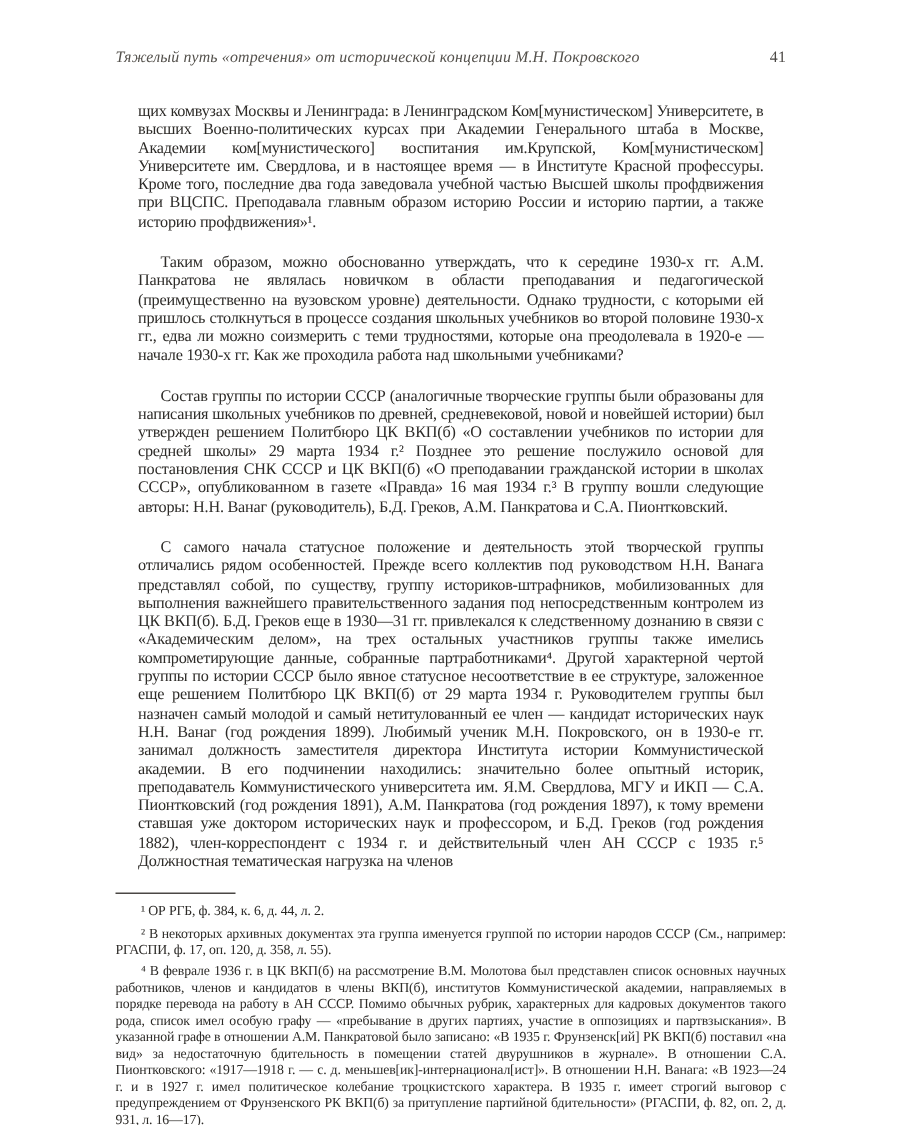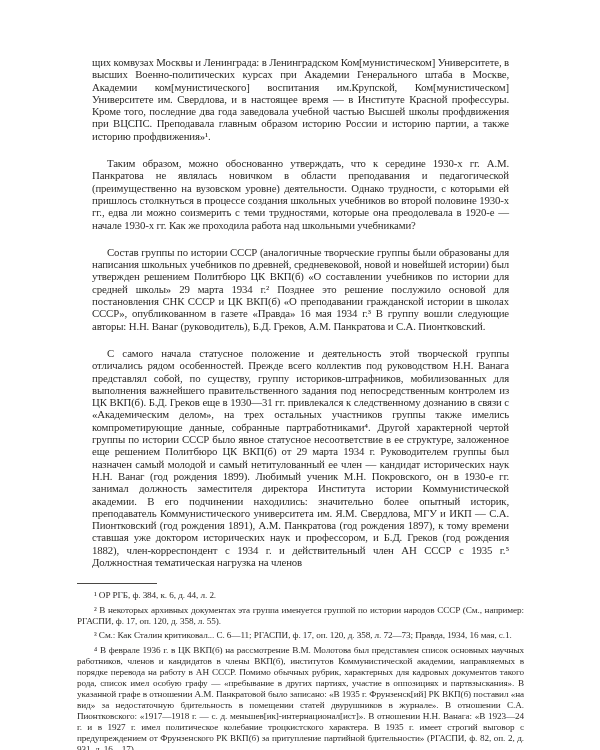--- a/index.html
+++ b/index.html
@@ -51,30 +51,33 @@
     color: #2d2b28;
     text-align: justify;
   }
   .footnote { margin: 0 0 3.5px 0; text-indent: 17px; }
 </style>
 </head>
 <body>
 
 <div class="page">
 
+  <div class="running-head">
+    <span class="title">Тяжелый путь «отречения» от исторической концепции М.Н. Покровского</span>
+    <span class="pageno">41</span>
+  </div>
 
   <div class="body-text">
     <p class="para continuation">щих комвузах Москвы и Ленинграда: в Ленинградском Ком[мунистическом] Университете, в высших Военно-политических курсах при Академии Генерального штаба в Москве, Академии ком[мунистического] воспитания им.Крупской, Ком[мунистическом] Университете им. Свердлова, и в настоящее время — в Институте Красной профессуры. Кроме того, последние два года заведовала учебной частью Высшей школы профдвижения при ВЦСПС. Преподавала главным образом историю России и историю партии, а также историю профдвижения»¹.</p>
     <p class="para">Таким образом, можно обоснованно утверждать, что к середине 1930-х гг. А.М. Панкратова не являлась новичком в области преподавания и педагогической (преимущественно на вузовском уровне) деятельности. Однако трудности, с которыми ей пришлось столкнуться в процессе создания школьных учебников во второй половине 1930-х гг., едва ли можно соизмерить с теми трудностями, которые она преодолевала в 1920-е — начале 1930-х гг. Как же проходила работа над школьными учебниками?</p>
     <p class="para">Состав группы по истории СССР (аналогичные творческие группы были образованы для написания школьных учебников по древней, средневековой, новой и новейшей истории) был утвержден решением Политбюро ЦК ВКП(б) «О составлении учебников по истории для средней школы» 29 марта 1934 г.² Позднее это решение послужило основой для постановления СНК СССР и ЦК ВКП(б) «О преподавании гражданской истории в школах СССР», опубликованном в газете «Правда» 16 мая 1934 г.³ В группу вошли следующие авторы: Н.Н. Ванаг (руководитель), Б.Д. Греков, А.М. Панкратова и С.А. Пионтковский.</p>
     <p class="para">С самого начала статусное положение и деятельность этой творческой группы отличались рядом особенностей. Прежде всего коллектив под руководством Н.Н. Ванага представлял собой, по существу, группу историков-штрафников, мобилизованных для выполнения важнейшего правительственного задания под непосредственным контролем из ЦК ВКП(б). Б.Д. Греков еще в 1930—31 гг. привлекался к следственному дознанию в связи с «Академическим делом», на трех остальных участников группы также имелись компрометирующие данные, собранные партработниками⁴. Другой характерной чертой группы по истории СССР было явное статусное несоответствие в ее структуре, заложенное еще решением Политбюро ЦК ВКП(б) от 29 марта 1934 г. Руководителем группы был назначен самый молодой и самый нетитулованный ее член — кандидат исторических наук Н.Н. Ванаг (год рождения 1899). Любимый ученик М.Н. Покровского, он в 1930-е гг. занимал должность заместителя директора Института истории Коммунистической академии. В его подчинении находились: значительно более опытный историк, преподаватель Коммунистического университета им. Я.М. Свердлова, МГУ и ИКП — С.А. Пионтковский (год рождения 1891), А.М. Панкратова (год рождения 1897), к тому времени ставшая уже доктором исторических наук и профессором, и Б.Д. Греков (год рождения 1882), член-корреспондент с 1934 г. и действительный член АН СССР с 1935 г.⁵ Должностная тематическая нагрузка на членов</p>
   </div>
 
   <div class="fn-sep"></div>
 
   <div class="footnotes">
     <p class="footnote">¹ ОР РГБ, ф. 384, к. 6, д. 44, л. 2.</p>
     <p class="footnote">² В некоторых архивных документах эта группа именуется группой по истории народов СССР (См., например: РГАСПИ, ф. 17, оп. 120, д. 358, л. 55).</p>
-    <p class="footnote">³ См.: Как Сталин критиковал... С. 6—11; РГАСПИ, ф. 17, оп. 120, д. 358, л. 72—73; Правда, 1934, 16 мая, с.1.</p>
     <p class="footnote">⁴ В феврале 1936 г. в ЦК ВКП(б) на рассмотрение В.М. Молотова был представлен список основных научных работников, членов и кандидатов в члены ВКП(б), институтов Коммунистической академии, направляемых в порядке перевода на работу в АН СССР. Помимо обычных рубрик, характерных для кадровых документов такого рода, список имел особую графу — «пребывание в других партиях, участие в оппозициях и партвзыскания». В указанной графе в отношении А.М. Панкратовой было записано: «В 1935 г. Фрунзенск[ий] РК ВКП(б) поставил «на вид» за недостаточную бдительность в помещении статей двурушников в журнале». В отношении С.А. Пионтковского: «1917—1918 г. — с. д. меньшев[ик]-интернационал[ист]». В отношении Н.Н. Ванага: «В 1923—24 г. и в 1927 г. имел политическое колебание троцкистского характера. В 1935 г. имеет строгий выговор с предупреждением от Фрунзенского РК ВКП(б) за притупление партийной бдительности» (РГАСПИ, ф. 82, оп. 2, д. 931, л. 16—17).</p>
   </div>
 
 </div>
 
 </body></html>

